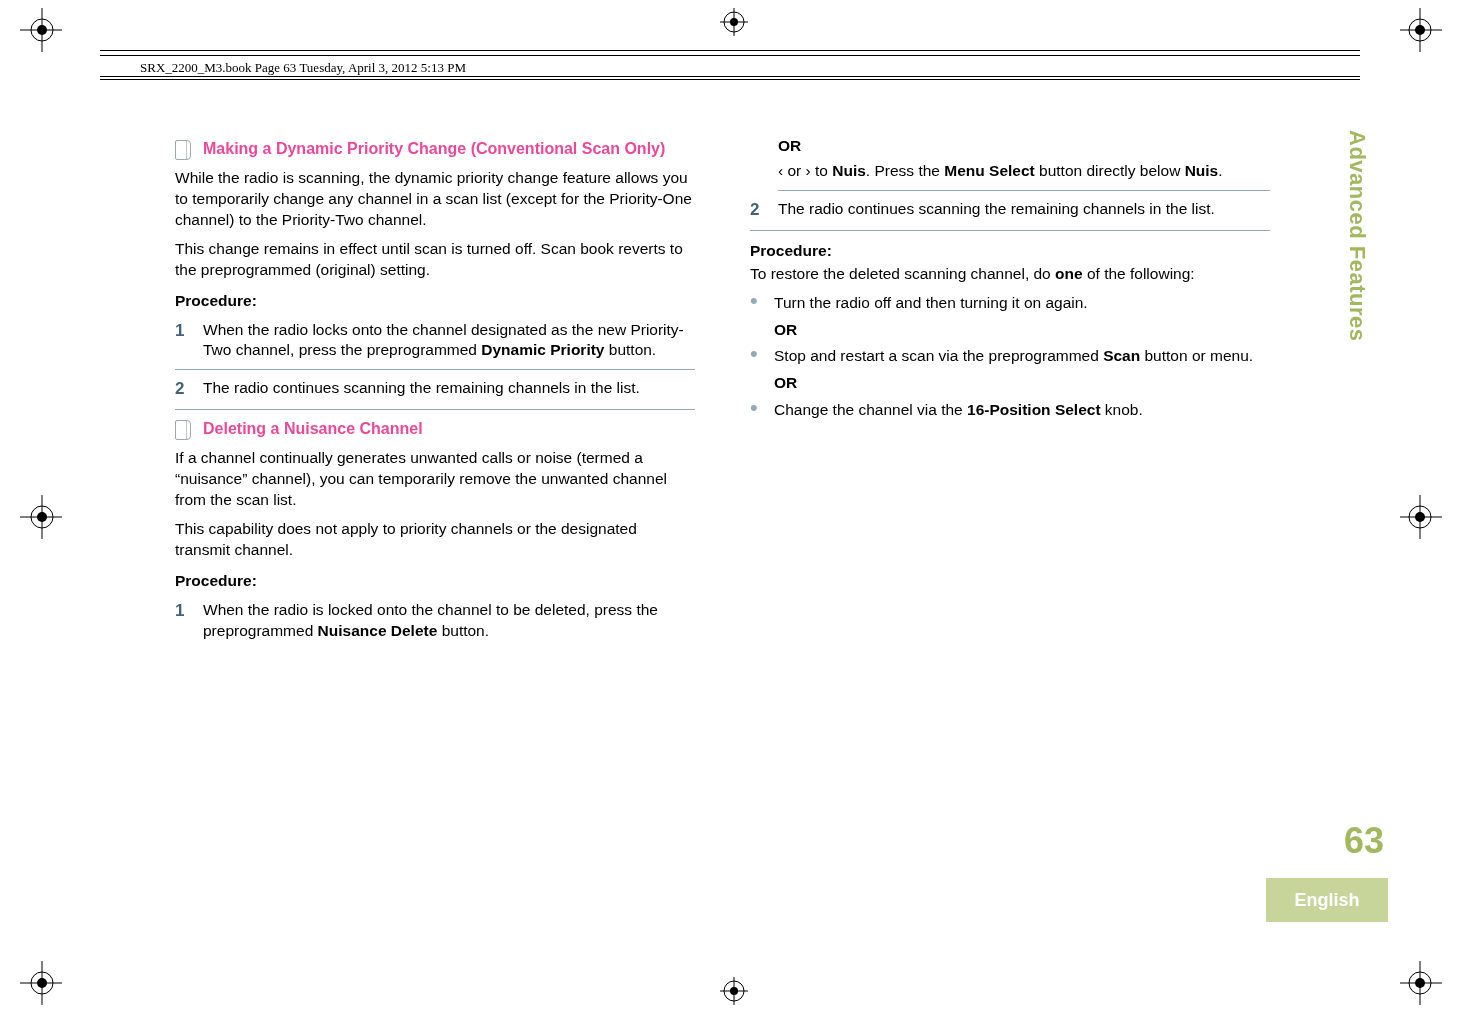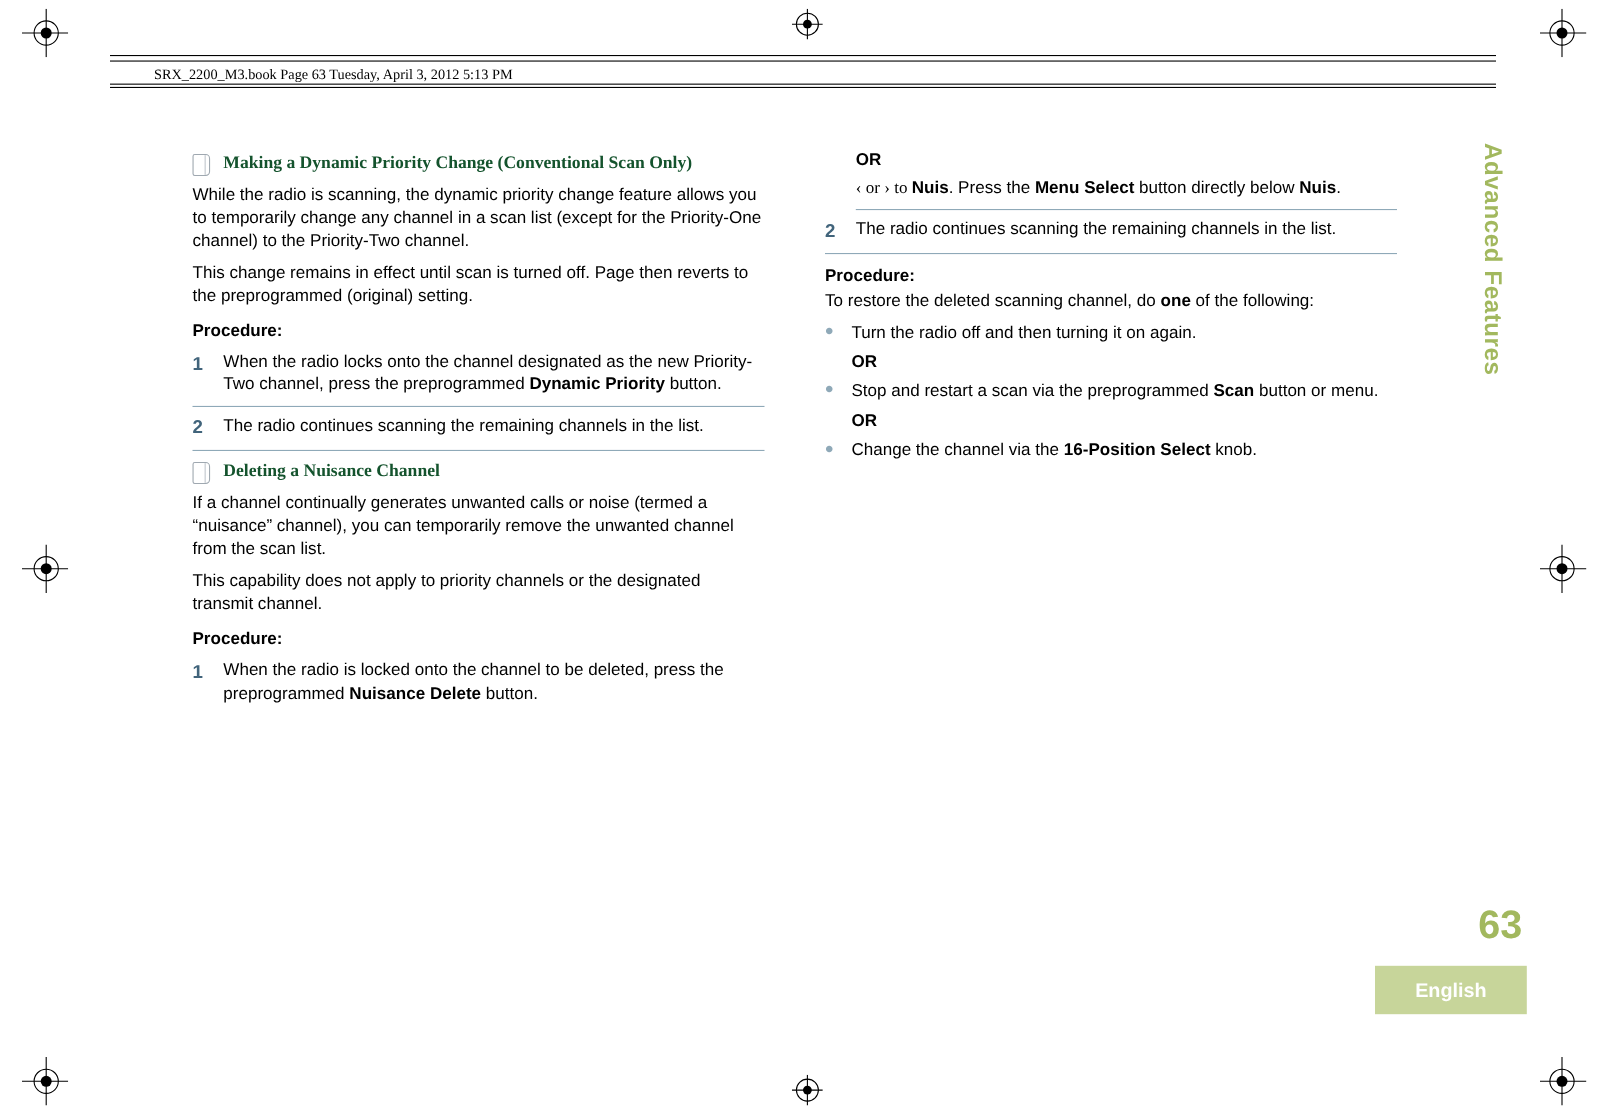--- a/index.html
+++ b/index.html
@@ -69,27 +69,27 @@
     border-radius: 2px 4px 4px 2px;
     position: relative;
     margin-top: 2px;
   }
   .book-icon::before {
     content: "";
     position: absolute;
     top: 0; right: 3px; width: 0; height: 100%;
     border-right: 1px solid #c0c6cc;
   }
-  .heading { color: #14532d; font-weight: bold; font-size: 16px; padding-left: 2px; font-family: Liberation Serif, serif; }
+  .heading { color: #ec4899; font-weight: bold; font-size: 16px; padding-left: 2px; }
   p { margin: 8px 0; }
   .proc-label { font-weight: bold; margin: 10px 0 6px; }
   .step { display: flex; gap: 12px; margin: 8px 0; padding-bottom: 8px; border-bottom: 1px solid #8fa9b8; }
   .step .num { color: #41647b; font-weight: bold; font-size: 17px; width: 16px; flex-shrink: 0; }
   .or { font-weight: bold; margin: 6px 0 4px 28px; }
-  .arrow { font-family: Liberation Serif, serif; }
+  .arrow { font-family: Liberation Sans, sans-serif; }
   .bullet-row { display: flex; gap: 10px; margin: 6px 0; }
   .bullet-dot { color: #8fa9b8; font-size: 22px; line-height: 16px; width: 14px; flex-shrink: 0; }
 
   .side-tab {
     position: absolute;
     top: 130px;
     right: 85px;
     width: 40px;
     height: 700px;
     display: flex;
@@ -111,21 +111,21 @@
     top: 820px;
     color: #a2b85e;
     font-weight: bold;
     font-size: 36px;
     font-family: Arial, sans-serif;
   }
   .lang-badge {
     position: absolute;
     right: 74px;
     top: 878px;
-    width: 138px;
+    width: 122px;
     height: 44px;
     background: #c7d59a;
     color: #fff;
     font-weight: bold;
     font-size: 18px;
     text-align: center;
     line-height: 44px;
   }
 </style>
 </head>
@@ -202,21 +202,21 @@
 <div class="header-note">SRX_2200_M3.book  Page 63  Tuesday, April 3, 2012  5:13 PM</div>
 
 <div class="page-content">
 
   <div class="col">
     <div class="section-head">
       <span class="book-icon"></span>
       <span class="heading">Making a Dynamic Priority Change (Conventional Scan Only)</span>
     </div>
     <p>While the radio is scanning, the dynamic priority change feature allows you to temporarily change any channel in a scan list (except for the Priority-One channel) to the Priority-Two channel.</p>
-    <p>This change remains in effect until scan is turned off. Page then reverts to the preprogrammed (original) setting.</p>
+    <p>This change remains in effect until scan is turned off. Scan book reverts to the preprogrammed (original) setting.</p>
     <p class="proc-label">Procedure:</p>
     <div class="step">
       <span class="num">1</span>
       <span>
         <span>When the radio locks onto the channel designated as the new Priority-Two channel, press the preprogrammed </span><b>Dynamic Priority</b><span> button.</span>
       </span>
     </div>
     <div class="step">
       <span class="num">2</span>
       <span>The radio continues scanning the remaining channels in the list.</span>

